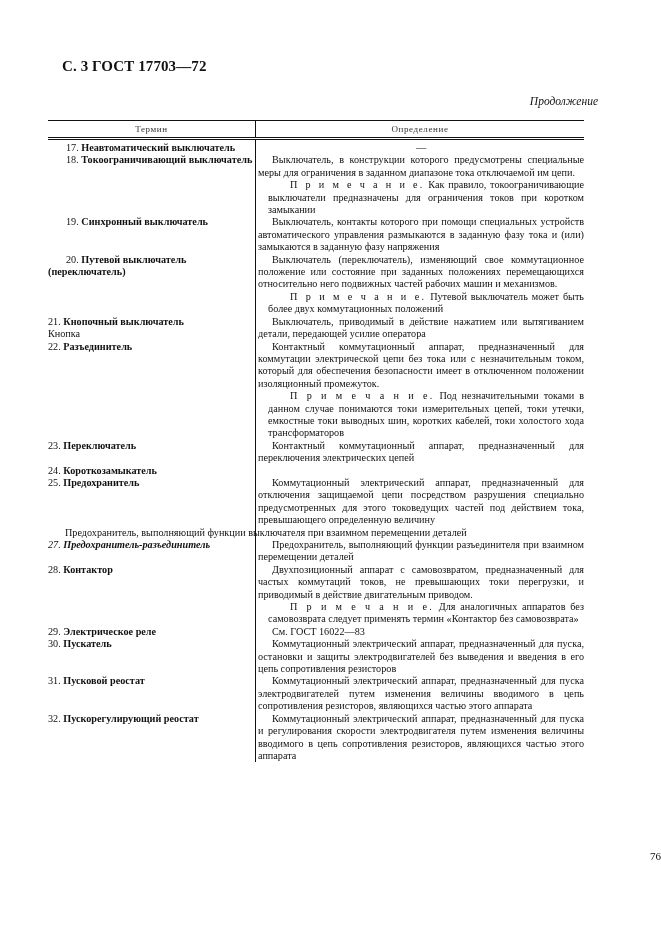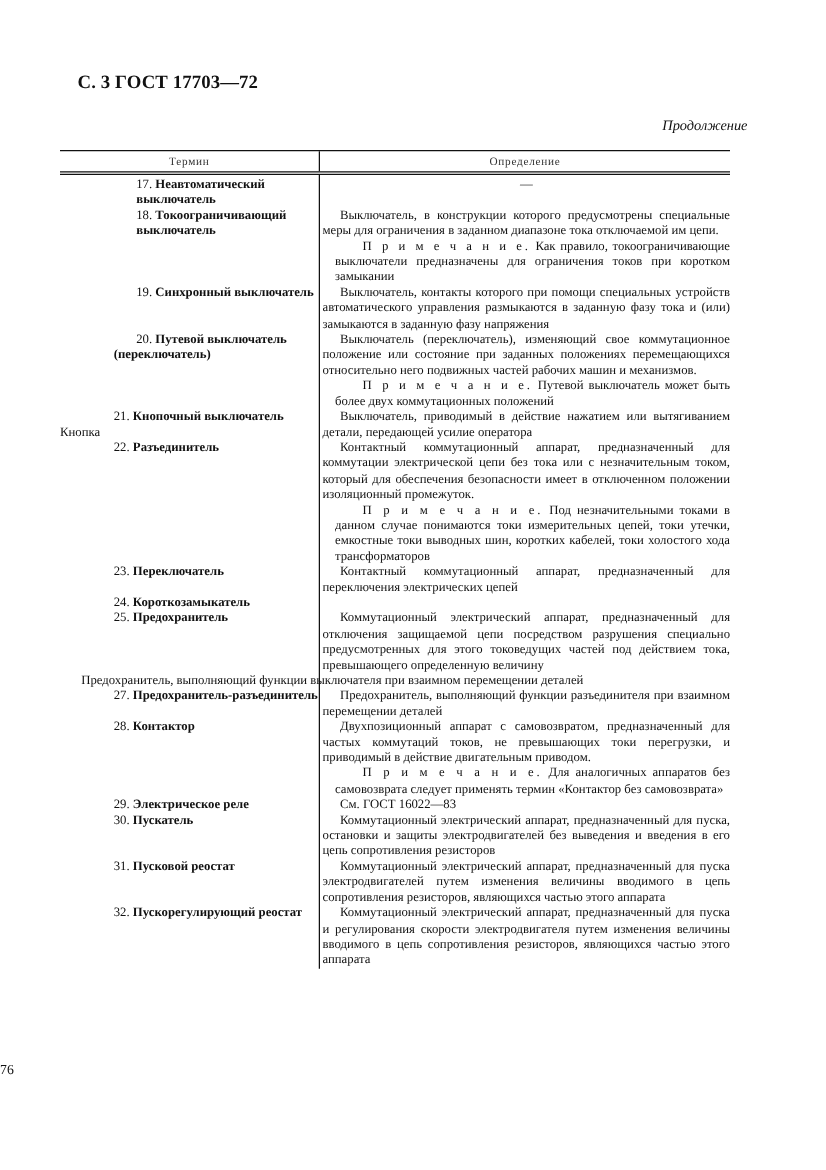--- a/index.html
+++ b/index.html
@@ -35,36 +35,36 @@
     position: absolute; left: 207px; top: 0; bottom: 0;
     border-left: 1.2px solid #111;
   }
   .row { display: flex; }
   .term-cell {
     width: 207px; font-size: 10.2px; line-height: 12.4px; padding-left: 0;
     box-sizing: border-box;
   }
   .term-cell .num { font-weight: normal; }
   .term-cell .name { font-weight: bold; }
-  .term-cell .term-line { padding-left: 18px; text-indent: 0; margin-left: 43px; }
+  .term-cell .term-line { padding-left: 18px; text-indent: 0; }
   .term-cell .term-line.hang { padding-left: 0; text-indent: 18px; }
   .term-cell .syn { padding-left: 0; font-weight: normal; }
   .def-cell {
     flex: 1; font-size: 10.2px; line-height: 12.4px;
     padding-left: 3px; padding-right: 0; box-sizing: border-box;
     text-align: justify;
   }
   .def-cell .p { text-indent: 14px; }
   .def-cell .note { padding-left: 10px; text-indent: 22px; }
   .def-cell .note .spaced { letter-spacing: 2.2px; }
   .def-cell .dash { text-align: center; }
   .def-cell .p.ref { text-indent: 14px; }
   .page-number {
     position: absolute; left: 0; width: 661px; top: 850px;
-    text-align: left; font-size: 11px;
+    text-align: right; font-size: 11px;
   }
 </style>
 </head>
 <body>
 
 <div class="page-header">С. 3 ГОСТ 17703—72</div>
 <div class="continuation">Продолжение</div>
 
 <div class="table">
   <div class="thead">
@@ -159,21 +159,21 @@
     </div>
 
     <div class="row">
       <div class="def-cell">
         <div class="p">Предохранитель, выполняющий функции выключателя при взаимном перемещении деталей</div>
       </div>
     </div>
 
     <div class="row">
       <div class="term-cell">
-        <div class="term-line" style="padding-left:0;"><span class="num">27.</span> <span class="name">Предохранитель-разъединитель</span></div>
+        <div class="term-line" style="padding-left:0;font-style:italic;"><span class="num">27.</span> <span class="name">Предохранитель-разъединитель</span></div>
       </div>
       <div class="def-cell">
         <div class="p">Предохранитель, выполняющий функции разъединителя при взаимном перемещении деталей</div>
       </div>
     </div>
 
     <div class="row">
       <div class="term-cell">
         <div class="term-line" style="padding-left:0;"><span class="num">28.</span> <span class="name">Контактор</span></div>
       </div>

